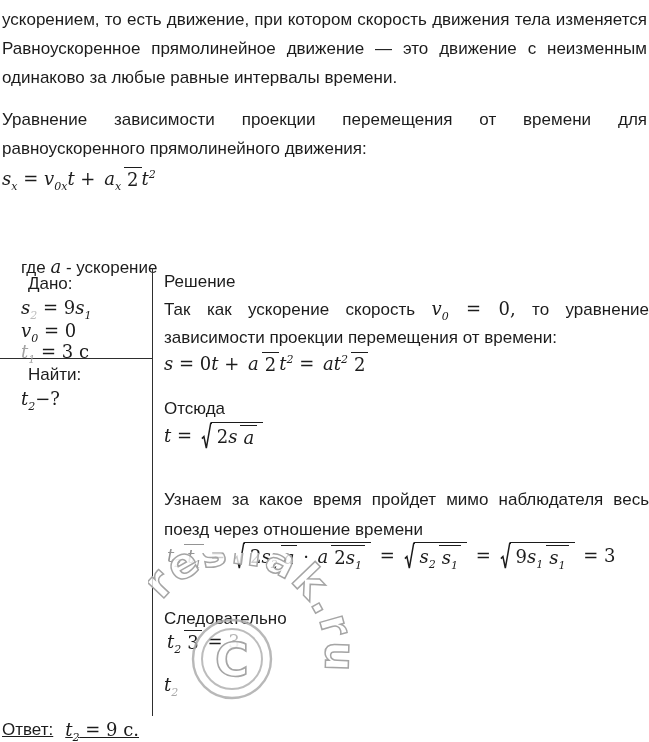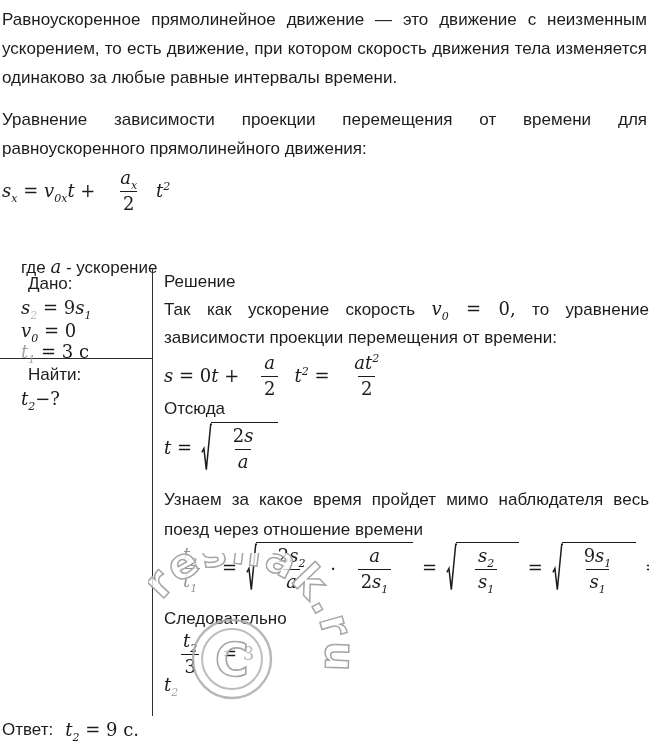--- a/index.html
+++ b/index.html
@@ -9,51 +9,51 @@
   .txtline{line-height:29px;}
   .intro{position:absolute;top:5px;left:2px;width:645px;}
   .eqintro{position:absolute;top:105px;left:2px;width:645px;}
   .math{font-family:"DejaVu Serif",serif;font-style:italic;font-size:18px;white-space:pre;}
   .math .up{font-style:normal;}
   .mathline{display:flex;align-items:center;font-family:"DejaVu Serif",serif;font-style:italic;
             font-size:18px;white-space:pre;line-height:1.2;color:#1c1c1c;}
   .mathline .up{font-style:normal;}
   sub{font-size:11px;line-height:0;}
   sup{font-size:11px;line-height:0;}
-  .frac{display:inline-flex;flex-direction:column;align-items:center;justify-content:center;
-        margin:0 16px;line-height:1.25;vertical-align:middle;}
+  .frac{display:inline-flex;flex-direction:row;align-items:center;justify-content:center;
+        margin:0 0;line-height:1.25;vertical-align:middle;}
   .frac .num{padding:0 3px 1px;display:inline-block;white-space:pre;}
   .frac .den{border-top:1.4px solid currentColor;padding:1px 3px 0;display:inline-block;white-space:pre;}
   .sqrt{display:inline-flex;align-items:stretch;margin:0 3px;vertical-align:middle;text-align:right;}
   .rad{width:11px;flex:0 0 11px;align-self:stretch;margin-right:-1px;}
   .sqrt-body{display:flex;align-items:center;border-top:1.5px solid currentColor;padding:2px 6px 1px 3px;}
   .f1{position:absolute;top:167px;left:2px;}
   .where{position:absolute;top:236px;left:2px;white-space:pre;}
   .where .txt{white-space:pre;}
   .vline{position:absolute;left:152px;top:268px;width:1.3px;height:448px;background:#2e2e2e;}
   .hline{position:absolute;left:0;top:358px;width:153px;height:1.3px;background:#2e2e2e;}
   .given{position:absolute;left:0;top:268px;width:152px;height:160px;}
   .given .g-title{position:absolute;left:28px;font-size:17px;}
   .given .g-item{position:absolute;left:21px;display:block;}
   .solution{position:absolute;left:164px;top:268px;width:485px;}
   .solution .s-title{position:absolute;left:0;top:4px;font-size:17px;}
   .s-line{position:absolute;left:0;width:485px;font-size:17px;}
   .sol-math{position:absolute;left:0;}
-  .answer{position:absolute;left:2px;top:719px;display:flex;align-items:center;}
+  .answer{position:absolute;left:2px;top:719px;display:flex;align-items:center;text-decoration:underline;}
   .answer .math{margin-left:12px;}
   .wm{position:absolute;left:148px;top:553px;pointer-events:none;z-index:4;}
 </style>
 </head>
 <body>
 
 <div class="doc">
 
   <div class="intro">
+    <div class="jline txtline">ускорением, то есть движение, при котором скорость движения тела изменяется</div>
     <div class="jline txtline">Равноускоренное прямолинейное движение — это движение с неизменным</div>
-    <div class="jline txtline">ускорением, то есть движение, при котором скорость движения тела изменяется</div>
     <div class="txtline">одинаково за любые равные интервалы времени.</div>
   </div>
 
   <div class="eqintro">
     <div class="jline txtline">Уравнение зависимости проекции перемещения от времени для</div>
     <div class="txtline">равноускоренного прямолинейного движения:</div>
   </div>
 
   <div class="mathline f1"><span class="it">s<sub>x</sub></span><span class="up"> = </span><span class="it">v<sub>0x</sub></span><span class="it">t</span><span class="up"> + </span><span class="frac"><span class="num"><span class="it">a<sub>x</sub></span></span><span class="den"><span class="up">2</span></span></span><span class="it">t<sup>2</sup></span></div>
 

